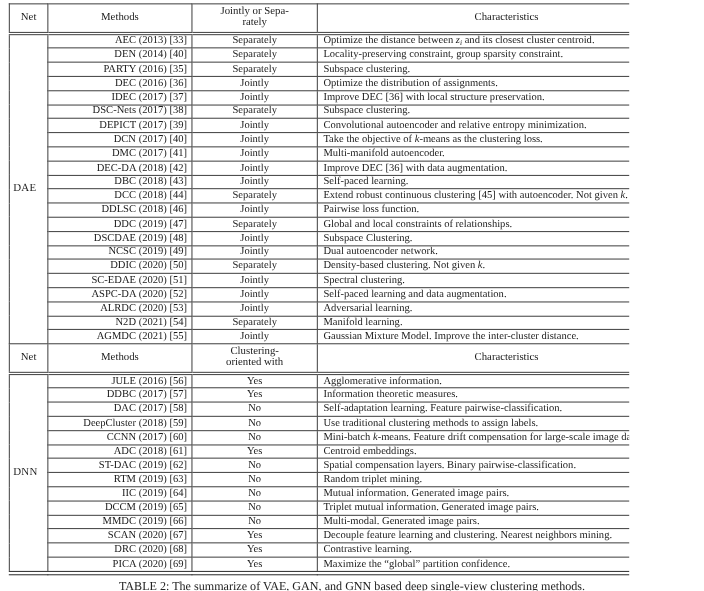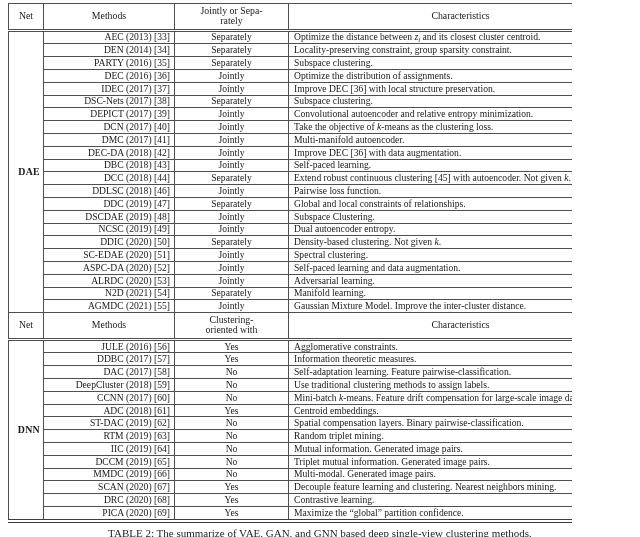--- a/index.html
+++ b/index.html
@@ -17,21 +17,21 @@
     border:1px solid #4f4f4f;
     font-weight:normal;font-size:9.6px;line-height:1.05;
     vertical-align:middle;padding:0 3px;
     overflow:hidden;white-space:nowrap;
   }
   tr.header-row th{
     border-bottom:3px double #4f4f4f;
     padding:2px 3px;text-align:center;font-size:9.8px;
   }
   th.col3-h{white-space:pre;text-align:left;padding-left:8px;}
-  td.net-cell{text-align:right;font-size:9.9px;letter-spacing:.3px;font-weight:bold;}
+  td.net-cell{text-align:left;font-size:9.9px;letter-spacing:.3px;}
   td.method-cell{text-align:right;padding-right:4px;}
   td.col3-cell{text-align:center;}
   td.char-cell{text-align:left;padding-left:5px;}
   tbody td{height:11.8px;}
   i{font-style:italic;}
   sub{font-size:6.8px;font-style:italic;vertical-align:baseline;position:relative;top:2px;line-height:0;}
   .caption{
     position:absolute;left:0;top:527px;width:640px;
     text-align:center;font-size:11px;color:#242424;white-space:nowrap;
   }
@@ -60,21 +60,21 @@
     </tbody>
 
     <tbody>
         <tr>
           <td class="net-cell" rowspan="22">DAE</td>
           <td class="method-cell">AEC (2013) [33]</td>
           <td class="col3-cell">Separately</td>
           <td class="char-cell">Optimize the distance between <i>z</i><sub>i</sub> and its closest cluster centroid.</td>
         </tr>
         <tr>
-          <td class="method-cell">DEN (2014) [34]</td>
+          <td class="method-cell">DEN (2014) [40]</td>
           <td class="col3-cell">Separately</td>
           <td class="char-cell">Locality-preserving constraint, group sparsity constraint.</td>
         </tr>
         <tr>
           <td class="method-cell">PARTY (2016) [35]</td>
           <td class="col3-cell">Separately</td>
           <td class="char-cell">Subspace clustering.</td>
         </tr>
         <tr>
           <td class="method-cell">DEC (2016) [36]</td>
@@ -132,21 +132,21 @@
           <td class="char-cell">Global and local constraints of relationships.</td>
         </tr>
         <tr>
           <td class="method-cell">DSCDAE (2019) [48]</td>
           <td class="col3-cell">Jointly</td>
           <td class="char-cell">Subspace Clustering.</td>
         </tr>
         <tr>
           <td class="method-cell">NCSC (2019) [49]</td>
           <td class="col3-cell">Jointly</td>
-          <td class="char-cell">Dual autoencoder entropy.</td>
+          <td class="char-cell">Dual autoencoder network.</td>
         </tr>
         <tr>
           <td class="method-cell">DDIC (2020) [50]</td>
           <td class="col3-cell">Separately</td>
           <td class="char-cell">Density-based clustering. Not given <i>k</i>.</td>
         </tr>
         <tr>
           <td class="method-cell">SC-EDAE (2020) [51]</td>
           <td class="col3-cell">Jointly</td>
           <td class="char-cell">Spectral clustering.</td>
@@ -181,21 +181,21 @@
 oriented with</th>
         <th>Characteristics</th>
       </tr>
     </tbody>
 
     <tbody>
         <tr>
           <td class="net-cell" rowspan="14">DNN</td>
           <td class="method-cell">JULE (2016) [56]</td>
           <td class="col3-cell">Yes</td>
-          <td class="char-cell">Agglomerative constraints.</td>
+          <td class="char-cell">Agglomerative information.</td>
         </tr>
         <tr>
           <td class="method-cell">DDBC (2017) [57]</td>
           <td class="col3-cell">Yes</td>
           <td class="char-cell">Information theoretic measures.</td>
         </tr>
         <tr>
           <td class="method-cell">DAC (2017) [58]</td>
           <td class="col3-cell">No</td>
           <td class="char-cell">Self-adaptation learning. Feature pairwise-classification.</td>

